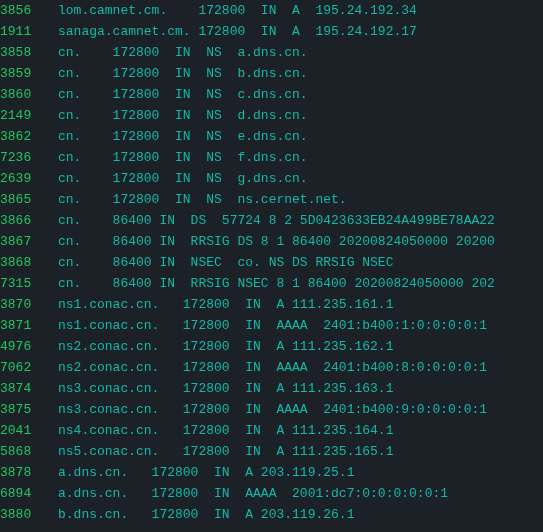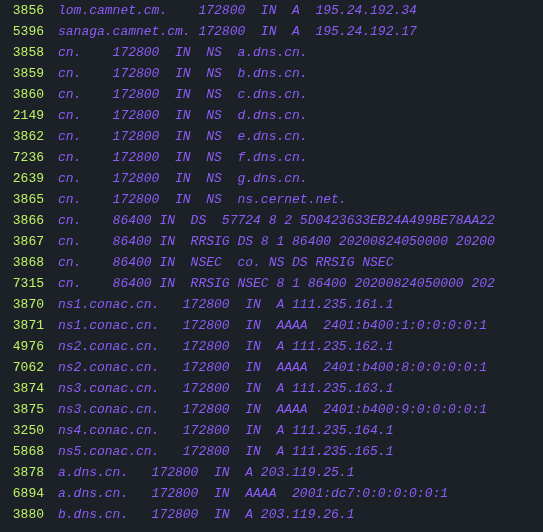--- a/index.html
+++ b/index.html
@@ -12,64 +12,63 @@
   width: 543px;
   height: 532px;
 }
 .editor {
   display: flex;
   height: 100%;
 }
 .gutter {
   flex-shrink: 0;
   width: 58px;
-  text-align: right;
+  text-align: left;
   padding-right: 14px;
-  color: #bef264;
+  color: #22c55e;
   user-select: none;
 }
 .code {
   flex: 1;
   white-space: pre;
-  color: #8b5cf6;
+  color: #14b8a6;
   overflow: hidden;
-  font-style: italic;
 }
 .line-num {
   height: 21px;
 }
 .code-line {
   height: 21px;
 }
 </style>
 </head>
 <body>
 
 <div class="editor">
   <div class="gutter" id="gutter">
       <div class="line-num">3856</div>
-      <div class="line-num">5396</div>
+      <div class="line-num">1911</div>
       <div class="line-num">3858</div>
       <div class="line-num">3859</div>
       <div class="line-num">3860</div>
       <div class="line-num">2149</div>
       <div class="line-num">3862</div>
       <div class="line-num">7236</div>
       <div class="line-num">2639</div>
       <div class="line-num">3865</div>
       <div class="line-num">3866</div>
       <div class="line-num">3867</div>
       <div class="line-num">3868</div>
       <div class="line-num">7315</div>
       <div class="line-num">3870</div>
       <div class="line-num">3871</div>
       <div class="line-num">4976</div>
       <div class="line-num">7062</div>
       <div class="line-num">3874</div>
       <div class="line-num">3875</div>
-      <div class="line-num">3250</div>
+      <div class="line-num">2041</div>
       <div class="line-num">5868</div>
       <div class="line-num">3878</div>
       <div class="line-num">6894</div>
       <div class="line-num">3880</div>
     </div>
   <div class="code" id="code"><div class="code-line">lom.camnet.cm.    172800  IN  A  195.24.192.34</div><div class="code-line">sanaga.camnet.cm. 172800  IN  A  195.24.192.17</div><div class="code-line">cn.    172800  IN  NS  a.dns.cn.</div><div class="code-line">cn.    172800  IN  NS  b.dns.cn.</div><div class="code-line">cn.    172800  IN  NS  c.dns.cn.</div><div class="code-line">cn.    172800  IN  NS  d.dns.cn.</div><div class="code-line">cn.    172800  IN  NS  e.dns.cn.</div><div class="code-line">cn.    172800  IN  NS  f.dns.cn.</div><div class="code-line">cn.    172800  IN  NS  g.dns.cn.</div><div class="code-line">cn.    172800  IN  NS  ns.cernet.net.</div><div class="code-line">cn.    86400 IN  DS  57724 8 2 5D0423633EB24A499BE78AA22</div><div class="code-line">cn.    86400 IN  RRSIG DS 8 1 86400 20200824050000 20200</div><div class="code-line">cn.    86400 IN  NSEC  co. NS DS RRSIG NSEC</div><div class="code-line">cn.    86400 IN  RRSIG NSEC 8 1 86400 20200824050000 202</div><div class="code-line">ns1.conac.cn.   172800  IN  A 111.235.161.1</div><div class="code-line">ns1.conac.cn.   172800  IN  AAAA  2401:b400:1:0:0:0:0:1</div><div class="code-line">ns2.conac.cn.   172800  IN  A 111.235.162.1</div><div class="code-line">ns2.conac.cn.   172800  IN  AAAA  2401:b400:8:0:0:0:0:1</div><div class="code-line">ns3.conac.cn.   172800  IN  A 111.235.163.1</div><div class="code-line">ns3.conac.cn.   172800  IN  AAAA  2401:b400:9:0:0:0:0:1</div><div class="code-line">ns4.conac.cn.   172800  IN  A 111.235.164.1</div><div class="code-line">ns5.conac.cn.   172800  IN  A 111.235.165.1</div><div class="code-line">a.dns.cn.   172800  IN  A 203.119.25.1</div><div class="code-line">a.dns.cn.   172800  IN  AAAA  2001:dc7:0:0:0:0:0:1</div><div class="code-line">b.dns.cn.   172800  IN  A 203.119.26.1</div></div>
 </div>
 
 </body></html>

